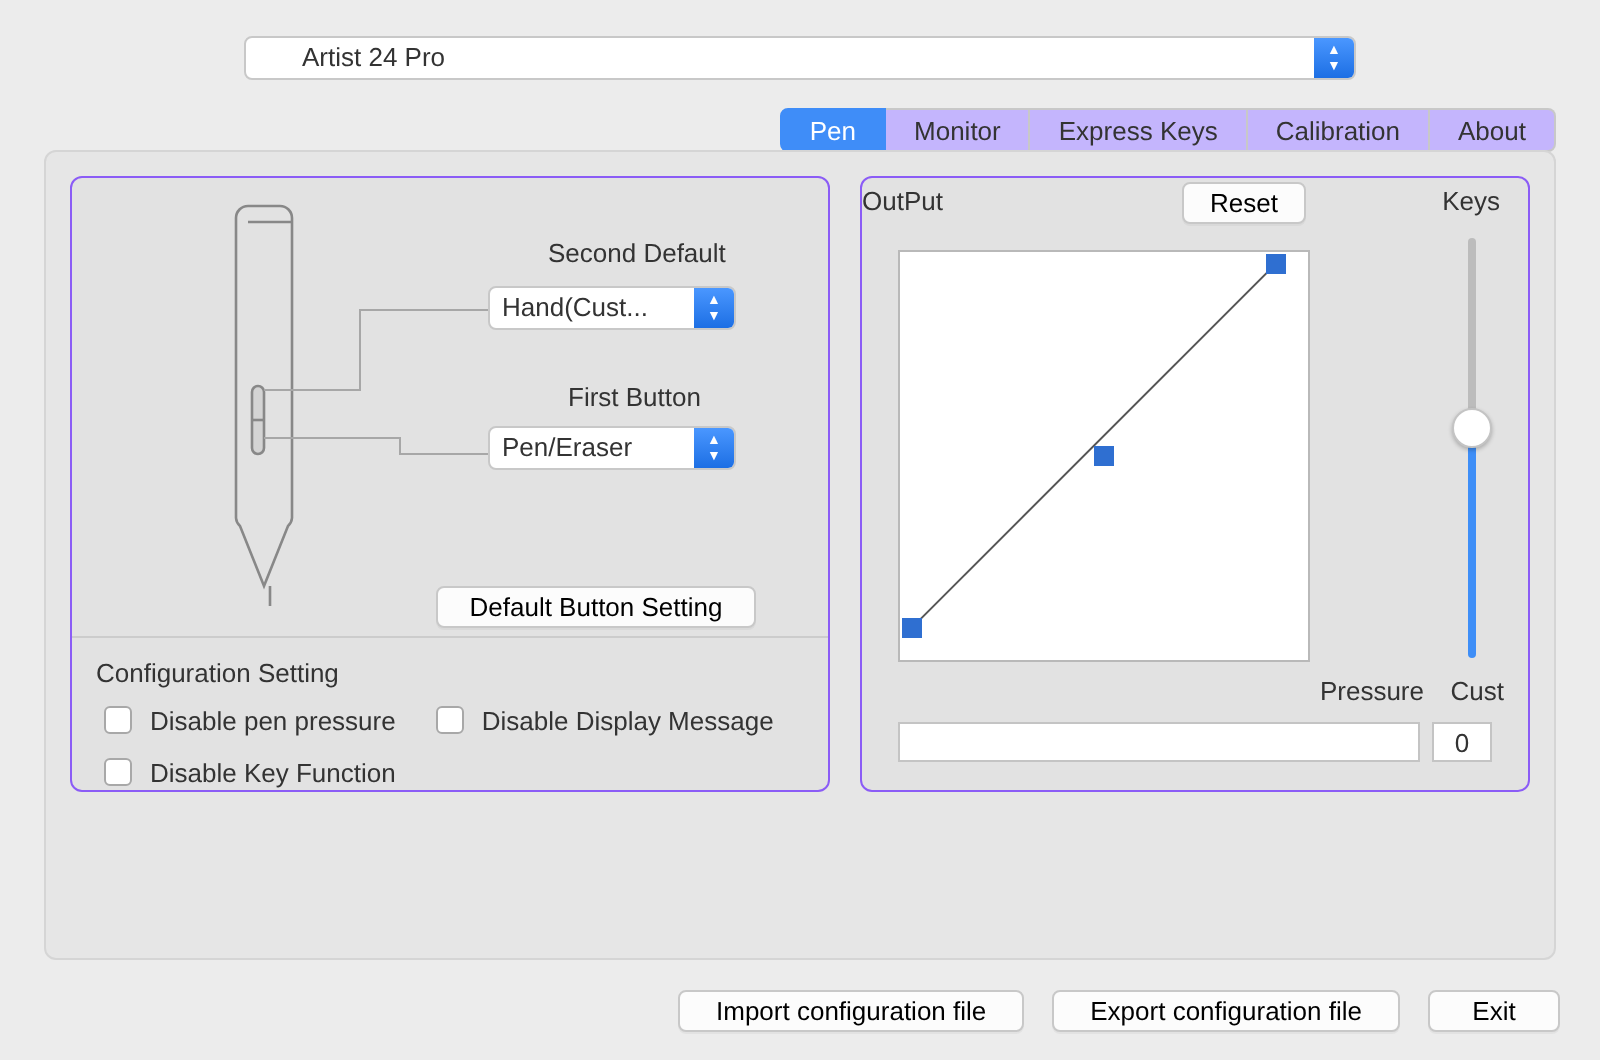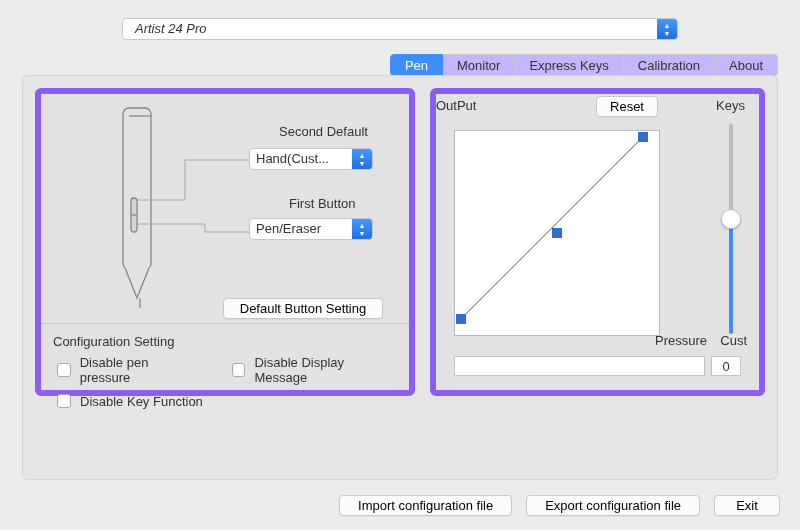--- a/index.html
+++ b/index.html
@@ -10,59 +10,59 @@
     font-family:-apple-system,"Helvetica Neue",Helvetica,Arial,sans-serif;
     font-size:13px; color:var(--text);
   }
   *{box-sizing:border-box}
   body{margin:0;padding:0;width:800px;height:530px;background:var(--bg)}
   .page{padding:12px 22px 0 22px;position:relative;height:530px}
 
   
   .device-pop{display:flex;margin:6px auto 14px;width:556px;height:22px;
     border:1px solid var(--btn-border);border-radius:4px;background:#fff;overflow:hidden}
-  .device-pop .label{flex:1;padding:2px 12px;font-size:13px;font-style:italic;}
+  .device-pop .label{flex:1;padding:2px 28px;font-size:13px;}
   .chev{width:20px;display:flex;flex-direction:column;align-items:center;justify-content:center;gap:1px;
     background:linear-gradient(#4a97ff,#1d6fe4);color:#fff;font-size:7px;line-height:7px}
   .chev .up::before{content:"▲"} .chev .dn::before{content:"▼"}
 
   
   .tabs{display:flex;justify-content:flex-end}
   .tabstrip{display:flex;height:22px}
   .tab{padding:2px 14px;border:1px solid var(--btn-border);border-left:none;
     background:#c4b5fd;cursor:default;font-size:13px;display:flex;align-items:center}
   .tab:first-child{border-left:1px solid var(--btn-border);border-radius:4px 0 0 4px}
   .tab:last-child{border-radius:0 4px 4px 0}
   .tab.active{background:var(--tab-blue);border-color:var(--tab-blue);color:#fff}
 
   
   .main{position:relative;margin-top:-1px;background:#e6e6e6;border:1px solid #d5d5d5;border-radius:6px;
     padding:12px;height:405px}
 
-  .col{position:absolute;background:var(--panel);border:6px solid #8b5cf6;border-radius:6px}
+  .col{position:absolute;background:var(--panel);border:1px solid #8b5cf6;border-radius:6px}
   .col.left{left:12px;top:12px;width:380px;height:308px}
   .col.right{right:12px;top:12px;width:335px;height:308px}
 
   
   .pen-area{position:relative;height:230px;border-bottom:1px solid #ccc}
   .pen-svg{position:absolute;left:34px;top:8px;width:340px;height:220px}
   .lbl{position:absolute;font-size:13px}
   .lbl.sb{left:238px;top:30px}
   .lbl.fb{left:248px;top:102px}
   .dd{position:absolute;width:124px;height:22px;border:1px solid var(--btn-border);border-radius:4px;
     background:#fff;display:flex;overflow:hidden}
   .dd .txt{flex:1;padding:2px 6px;white-space:nowrap;overflow:hidden;text-overflow:ellipsis}
   .dd.sb{left:208px;top:54px}
   .dd.fb{left:208px;top:124px}
   .btn{background:var(--btn-face);border:1px solid var(--btn-border);border-radius:4px;
     height:21px;padding:0 12px;font:inherit;box-shadow:0 1px 0 rgba(0,0,0,.04);cursor:default}
   .btn.default{position:absolute;left:182px;top:204px;width:160px}
   .cfg{padding:8px 12px 10px 12px}
   .cfg-title{margin:2px 0 6px 0}
-  .chk-row{display:flex;gap:28px;margin-bottom:6px}
+  .chk-row{display:flex;gap:16px;margin-bottom:6px}
   .chk{display:flex;align-items:center;gap:6px}
   .chk input{appearance:none;width:14px;height:14px;border:1px solid #a8a8a8;border-radius:3px;background:#fff}
 
   
   .rp{position:relative;width:100%;height:100%;padding:10px 18px 14px 18px}
   .curve-box{position:relative;width:206px;height:206px;border:1px solid #b9b9b9;background:#fff;margin-top:26px}
   .curve-label{position:absolute;left:0;top:4px}
   .reset{position:absolute;left:160px;top:2px;width:62px}
   .sq{position:absolute;width:10px;height:10px;background:#2f6fd1}
   .press-label{position:absolute;right:52px;bottom:42px}

